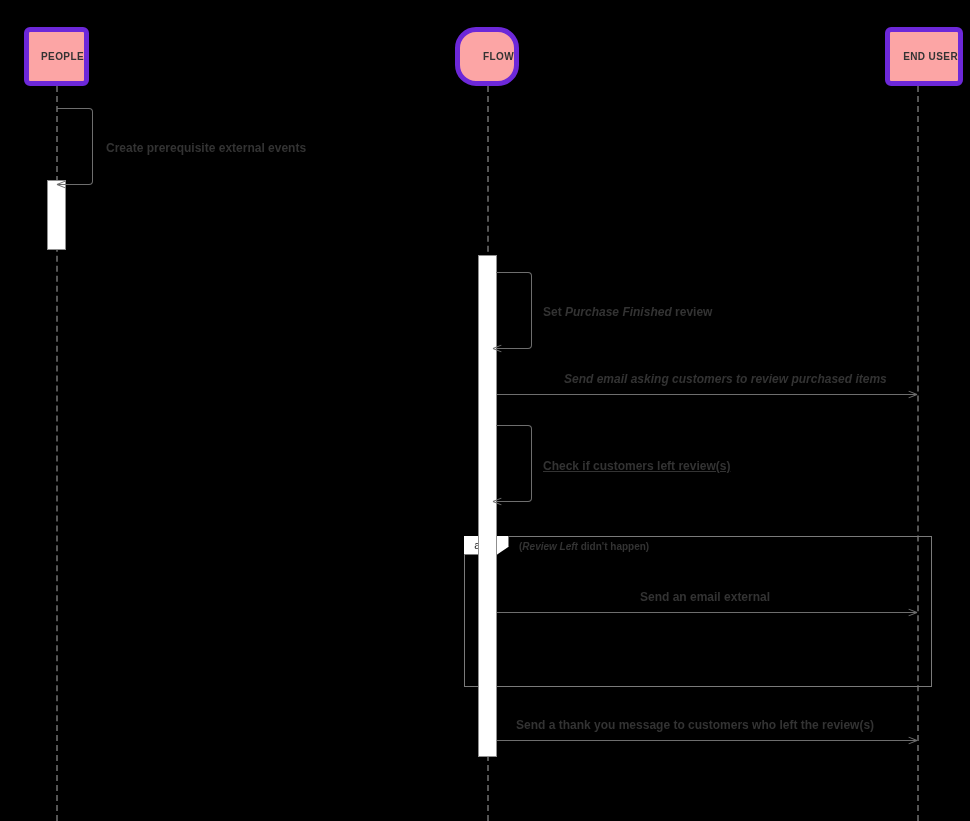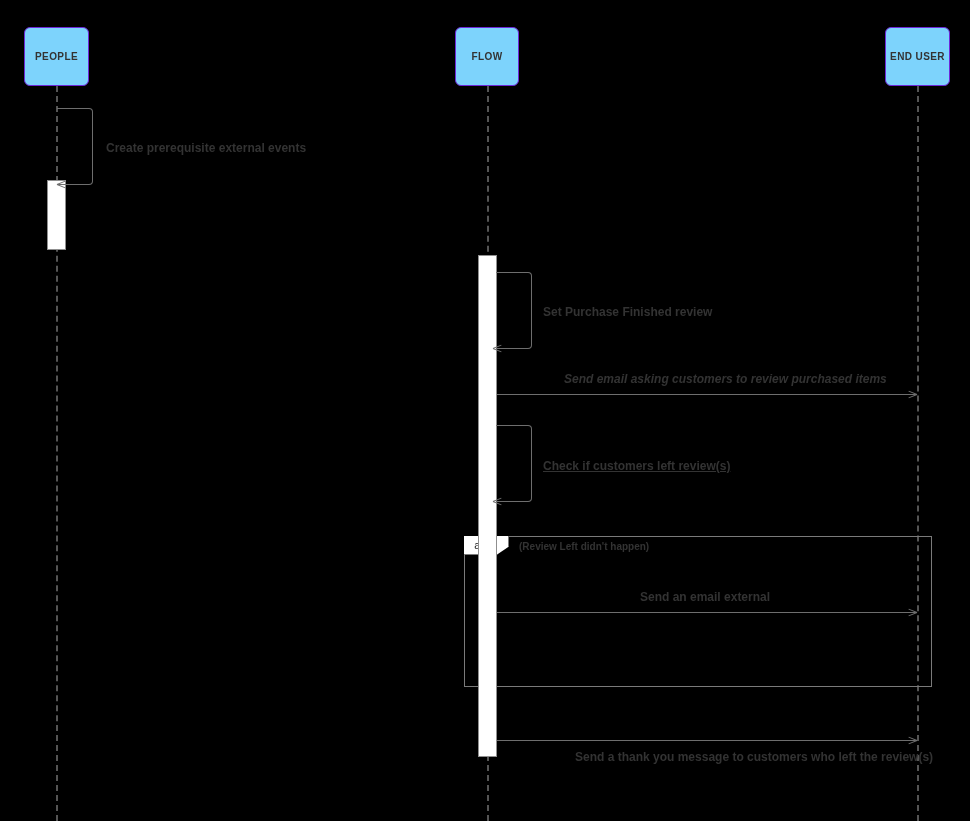--- a/index.html
+++ b/index.html
@@ -12,27 +12,27 @@
     width: 970px;
     height: 821px;
     background: #000000;
     font-family: "Liberation Sans", sans-serif;
     overflow: hidden;
   }
 
   
   .participant {
     position: absolute;
-    background: #7dd3fc;
-    border: 1px solid #6d28d9;
+    background: #fca5a5;
+    border: 5px solid #6d28d9;
     border-radius: 6px;
     box-sizing: border-box;
     display: flex;
     align-items: center;
-    justify-content: center;
+    justify-content: flex-end;
   }
   .participant-label {
     font-size: 10px;
     font-weight: bold;
     letter-spacing: 0.4px;
     color: #333333;
     text-align: center;
     line-height: 1.2;
     white-space: nowrap;
   }
@@ -77,21 +77,21 @@
   .msg-arrowhead::after  { top: 4px; transform: rotate(22deg); }
 
   .msg-label {
     position: absolute;
     font-size: 12px;
     font-weight: bold;
     color: #333333;
     white-space: nowrap;
     line-height: 1.2;
   }
-  .msg-label .em { }
+  .msg-label .em { font-style: italic; }
 
   
   .selfmsg {
     position: absolute;
     box-sizing: border-box;
     border: 1px solid #6e6e6e;
     border-left: none;
     border-top-right-radius: 4px;
     border-bottom-right-radius: 4px;
   }
@@ -138,40 +138,40 @@
     padding-right: 12px;
     line-height: 1;
   }
   .fragment-guard {
     position: absolute;
     font-size: 10px;
     font-weight: bold;
     color: #333333;
     white-space: nowrap;
   }
-  .fragment-guard .em { }
+  .fragment-guard .em { font-style: italic; }
 </style>
 </head>
 <body>
 
 <div id="diagram">
 
   <div class="lifeline" style="left:56px;  top:86px; height:735px;"></div>
   <div class="lifeline" style="left:487px; top:86px; height:735px;"></div>
   <div class="lifeline" style="left:917px; top:86px; height:735px;"></div>
 
   <div class="participant" style="left:24px; top:27px; width:65px; height:59px;">
     <span class="participant-label">PEOPLE</span>
   </div>
 
-  <div class="participant" style="left:455px; top:27px; width:64px; height:59px;">
+  <div class="participant" style="left:455px; top:27px; width:64px; height:59px;border-radius:21px;">
     <span class="participant-label">FLOW</span>
   </div>
 
-  <div class="participant" style="left:885px; top:27px; width:65px; height:59px;">
+  <div class="participant" style="left:885px; top:27px; width:78px; height:59px;">
     <span class="participant-label">END USER</span>
   </div>
 
   <div class="fragment" style="left:464px; top:536px; width:468px; height:151px;"></div>
   <div class="fragment-tab" style="left:464px; top:536px; width:45px; height:19px;">
     <span class="fragment-tab-label">alt</span>
   </div>
   <div class="fragment-guard" style="left:519px; top:541px;">
     <span>(</span><span class="em">Review Left</span><span> didn't happen)</span>
   </div>
@@ -204,17 +204,17 @@
   </div>
 
   <div class="msg-line" style="left:497px; top:612px; width:420px;"></div>
   <div class="msg-arrowhead" style="left:908px; top:608px;"></div>
   <div class="msg-label" style="left:640px; top:590px;">
     <span>Send an email external</span>
   </div>
 
   <div class="msg-line" style="left:497px; top:740px; width:420px;"></div>
   <div class="msg-arrowhead" style="left:908px; top:736px;"></div>
-  <div class="msg-label" style="left:575px; top:718px;margin-top:32px;">
+  <div class="msg-label" style="left:516px; top:718px;">
     <span>Send a thank you message to customers who left the review(s)</span>
   </div>
 
 </div>
 
 </body></html>

